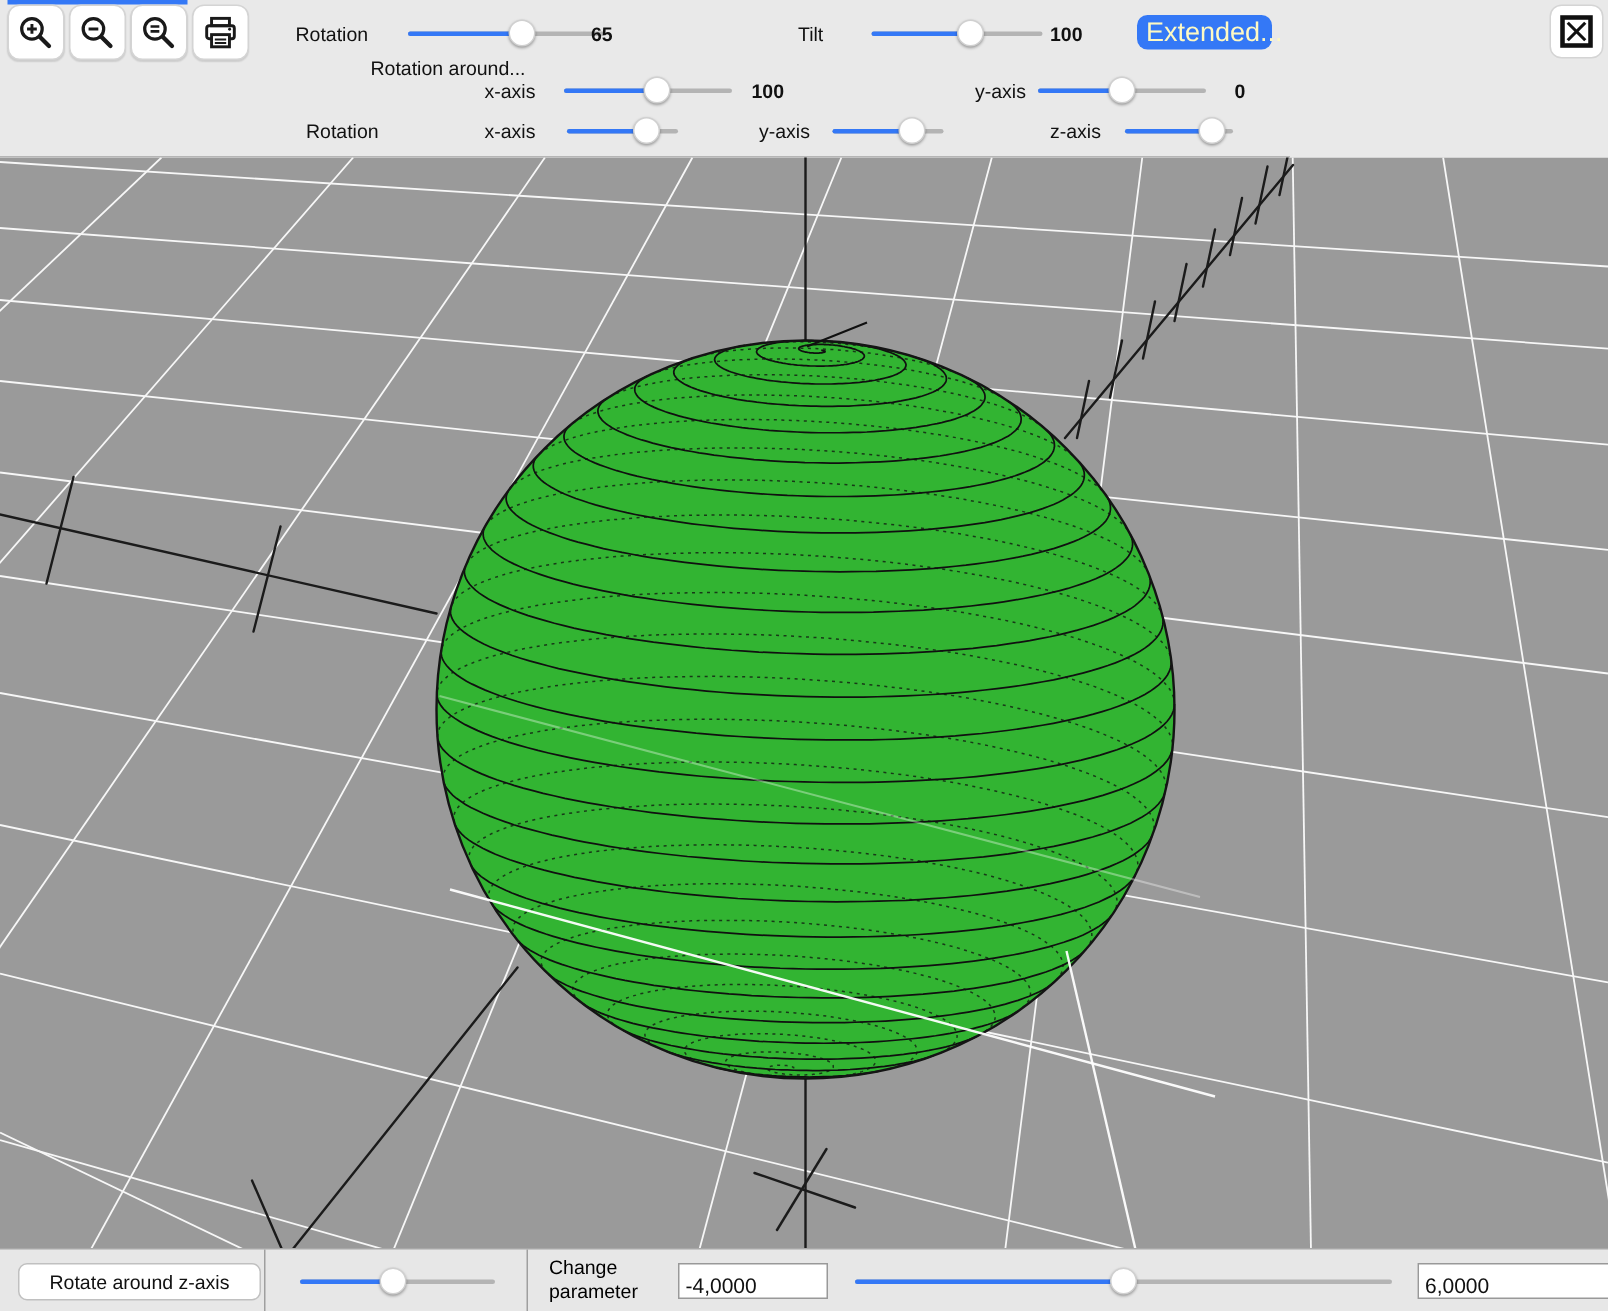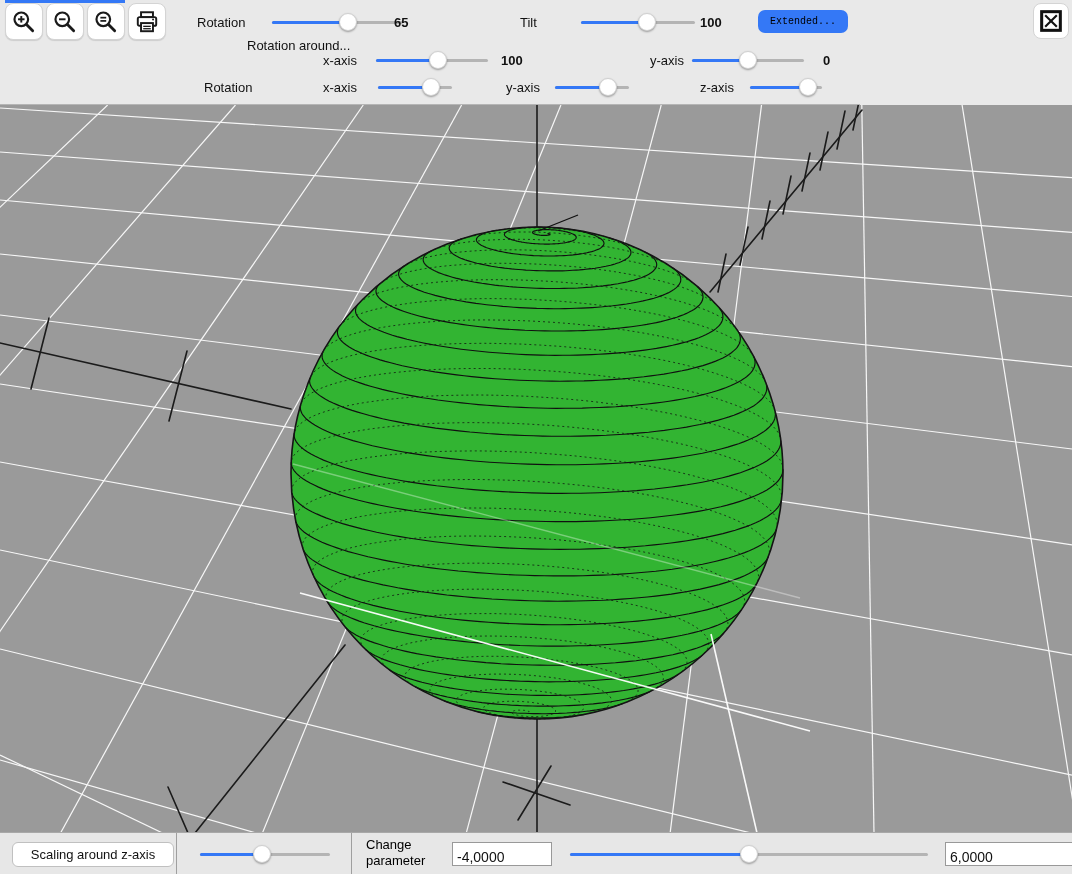--- a/index.html
+++ b/index.html
@@ -17,22 +17,22 @@
   .val{position:absolute;font-size:13px;font-weight:bold;color:#111;white-space:nowrap;}
 
   
   .slider{position:absolute;height:18px;}
   .slider .track{position:absolute;left:0;right:0;top:8px;height:3px;background:#b4b4b4;border-radius:2px;}
   .slider .fill{position:absolute;left:0;top:8px;height:3px;border-radius:2px;}
   .slider .thumb{position:absolute;top:0;width:18px;height:18px;border-radius:50%;
     background:#fff;border:1px solid #d0d0d0;box-sizing:border-box;
     box-shadow:0 1px 2px rgba(0,0,0,.35);}
 
-  .bluebtn{position:absolute;border:none;border-radius:7px;color:#000000;
-    font-size:10px;font-family:Liberation Mono, monospace;cursor:pointer;}
+  .bluebtn{position:absolute;border:none;border-radius:7px;color:#fef9c3;
+    font-size:18px;font-family:Liberation Sans, sans-serif;cursor:pointer;}
   #close-btn{position:absolute;left:1033px;top:3px;width:36px;height:36px;background:#fff;
     border:1px solid #d4d4d4;border-radius:8px;display:flex;align-items:center;
     justify-content:center;padding:0;cursor:pointer;}
 
   
   #scene{position:absolute;left:0;top:105px;width:1072px;height:727px;}
 
   
   #bottombar{position:absolute;left:0;top:832px;width:1072px;height:42px;
     background:#e7e7e7;border-top:1px solid #a8a8a8;box-sizing:border-box;}
@@ -89,21 +89,21 @@
     </button>
 
     <span class="lbl" style="left:197px;top:15px">Rotation</span>
     <div class="slider" style="left:272px;top:13px;width:131px">
       <div class="track"></div>
         <div class="fill" style="width: 58%; background: rgb(52, 120, 246);"></div>
       <div class="thumb" style="left: calc(58% - 9px);"></div>
     </div>
     <span class="val" style="left:394px;top:15px">65</span>
 
-    <span class="lbl" style="left:520px;top:15px">Tilt</span>
+    <span class="lbl" style="left:532px;top:15px">Tilt</span>
     <div class="slider" style="left:581px;top:13px;width:114px">
       <div class="track"></div>
         <div class="fill" style="width: 58%; background: rgb(52, 120, 246);"></div>
       <div class="thumb" style="left: calc(58% - 9px);"></div>
     </div>
     <span class="val" style="left:700px;top:15px">100</span>
 
     <button class="bluebtn" style="left: 758px; top: 10px; width: 90px; height: 23px; background: rgb(52, 120, 246);">Extended...</button>
 
     <button id="close-btn">
@@ -204,21 +204,21 @@
         <line x1="538" y1="126" x2="578" y2="110" stroke="#101010" stroke-width="1.3"></line>
       </g>
       <g stroke="#ffffff">
         <line x1="293" y1="359" x2="800" y2="493" stroke-width="1.4" opacity="0.35"></line>
         <line x1="300" y1="488" x2="810" y2="626" stroke-width="1.6" opacity="0.95"></line>
         <line x1="711" y1="529" x2="757" y2="728" stroke-width="1.6" opacity="0.95"></line>
       </g>
     </svg>
 
   <div id="bottombar">
-    <button id="rotate-z-btn">Scaling around z-axis</button>
+    <button id="rotate-z-btn">Rotate around z-axis</button>
     <div class="vsep" style="left:176px"></div>
 
     <div class="slider" style="left:200px;top:12px;width:130px">
       <div class="track"></div>
         <div class="fill" style="width: 48%; background: rgb(52, 120, 246);"></div>
       <div class="thumb" style="left: calc(48% - 9px);"></div>
     </div>
     <div class="vsep" style="left:351px"></div>
 
     <div id="change-label">

